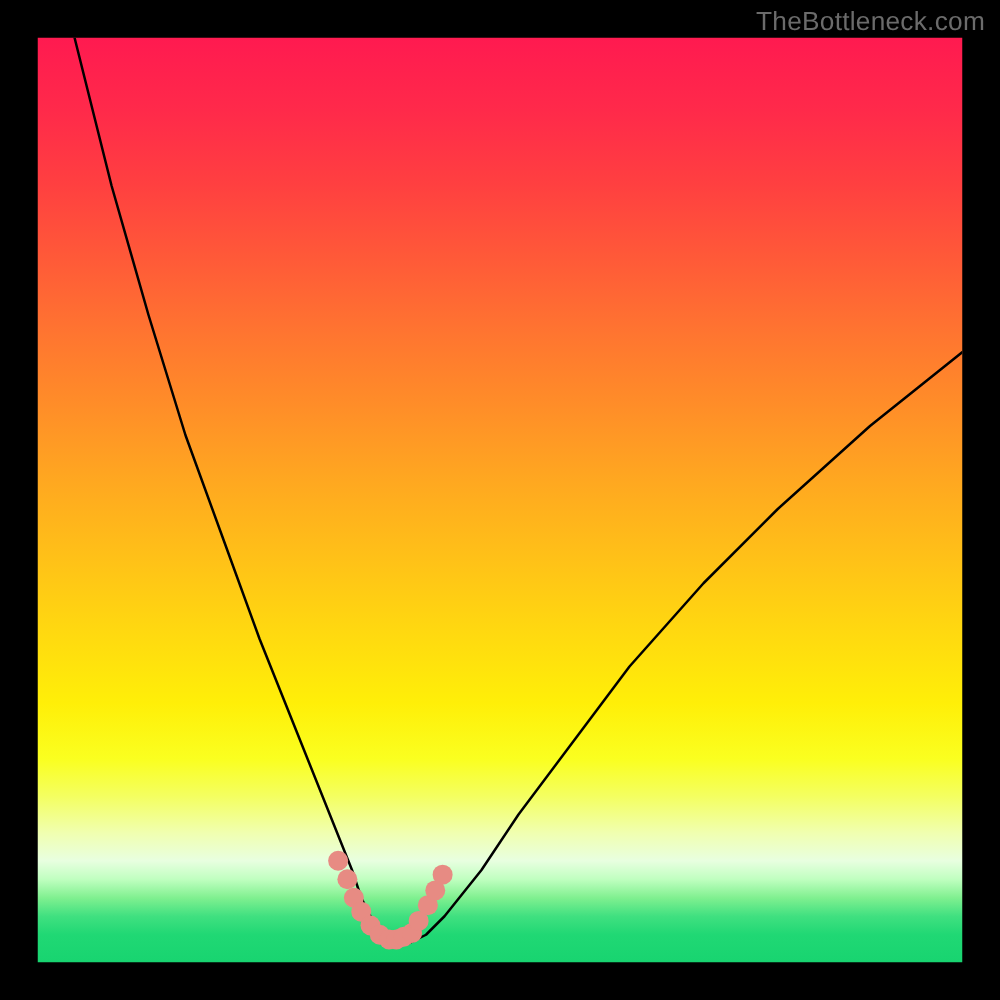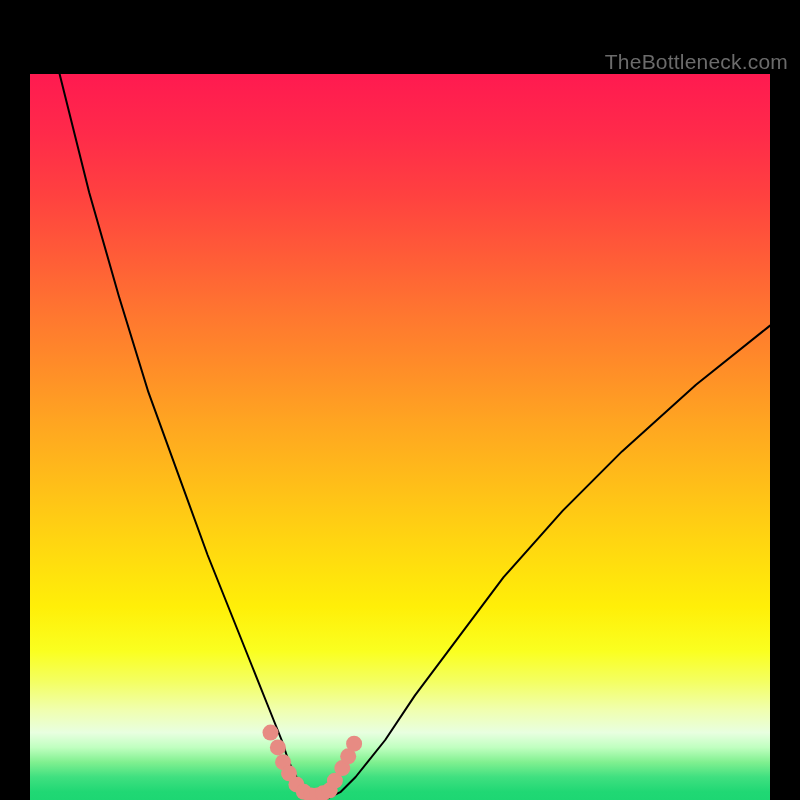--- a/index.html
+++ b/index.html
@@ -11,21 +11,20 @@
     background: #000;
     font-family: Arial, Helvetica, sans-serif;
   }
   .frame {
     position: absolute;
     top: 0;
     left: 0;
     width: 800px;
     height: 660px;
     background: #000;
-    margin-top: 44px;
   }
   .plot-area {
     position: absolute;
     top: 30px;
     left: 30px;
     width: 740px;
     height: 740px;
     overflow: hidden;
   }
   .gradient {

